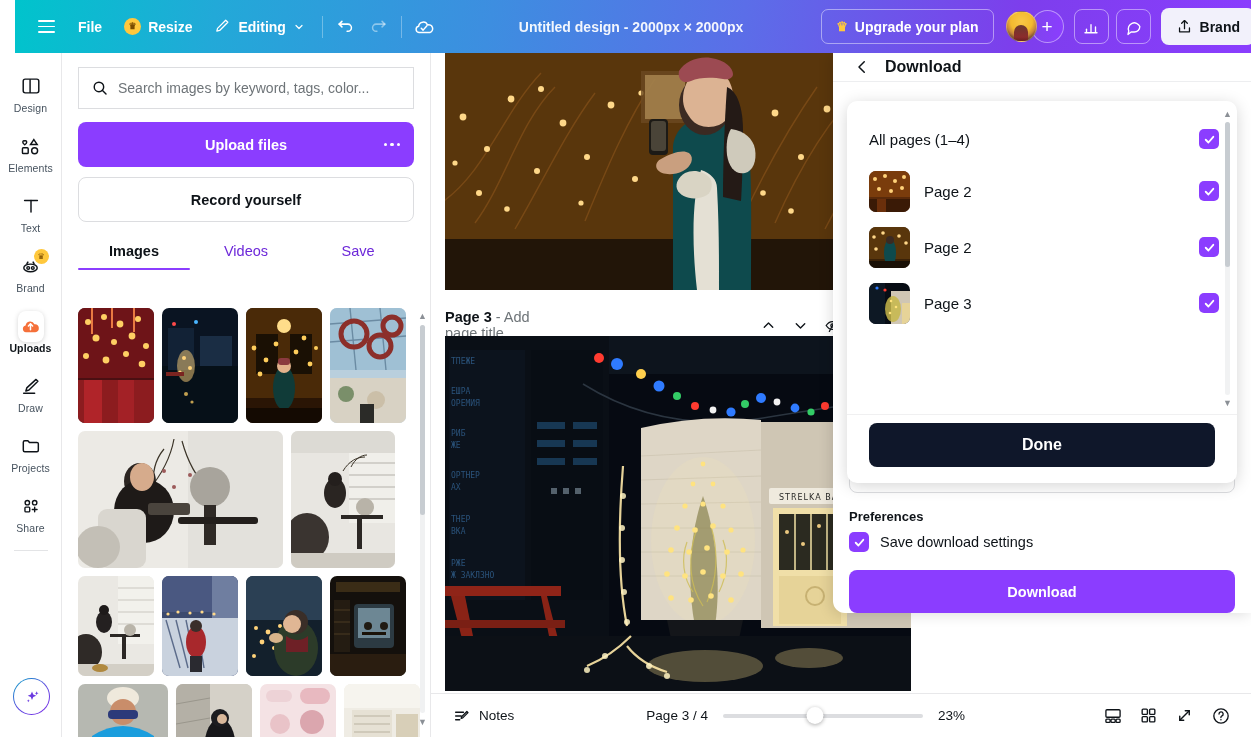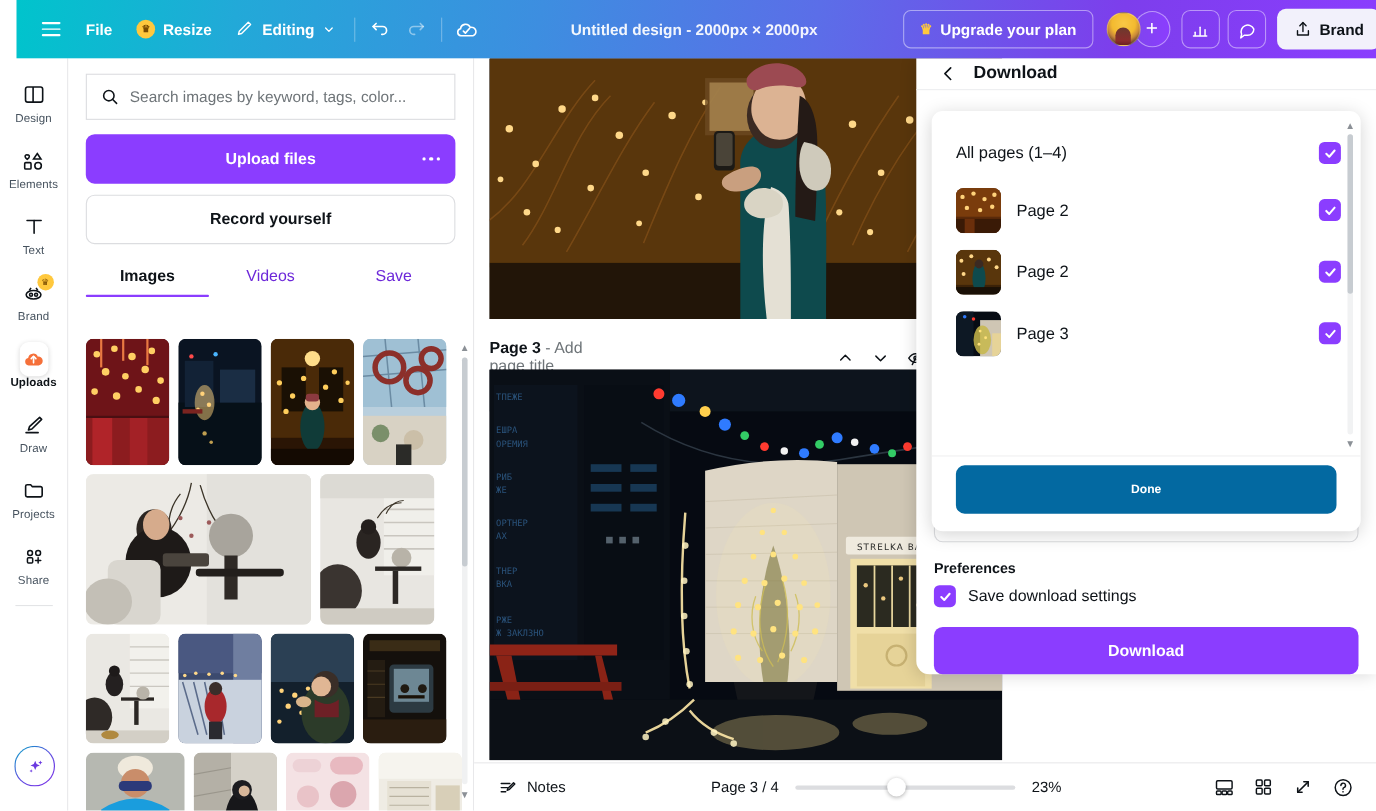--- a/index.html
+++ b/index.html
@@ -229,22 +229,22 @@
   }
   .dd-list { flex: 1; position: relative; overflow: hidden; padding-top: 14px; }
   .dd-row {
     display: flex; align-items: center; height: 48px;
     padding: 0 18px 0 22px; cursor: pointer; gap: 14px;
   }
   .dd-row .lbl { flex: 1; font-size: 15px; color: #0e1318; }
   .dd-thumb { width: 41px; height: 41px; border-radius: 7px; overflow: hidden; flex: none; }
   .dd-foot { padding: 8px 22px 16px; border-top: 1px solid #f0f0f1; }
   .done-btn {
-    height: 44px; border-radius: 8px; background: #0369a1; color: #fff;
-    font-size: 11px; font-weight: bold;
+    height: 44px; border-radius: 8px; background: #0f172a; color: #fff;
+    font-size: 16px; font-weight: bold;
     display: flex; align-items: center; justify-content: center; cursor: pointer;
   }
   .dd-scroll { position: absolute; right: 5px; top: 8px; bottom: 6px; width: 9px; }
   .dd-scroll .track { position:absolute; top:13px; bottom:13px; left:2px; width:5px; background:#f1f2f3; border-radius:3px;}
   .dd-scroll .thumbbar { position:absolute; top:13px; left:2px; width:5px; height:145px; background:#c7ccd1; border-radius:3px;}
 
   
   .bottombar {
     position: absolute; left: 431px; right: 0; bottom: 0; height: 44px;
     background: #fff; border-top: 1px solid #e8e8ea;

